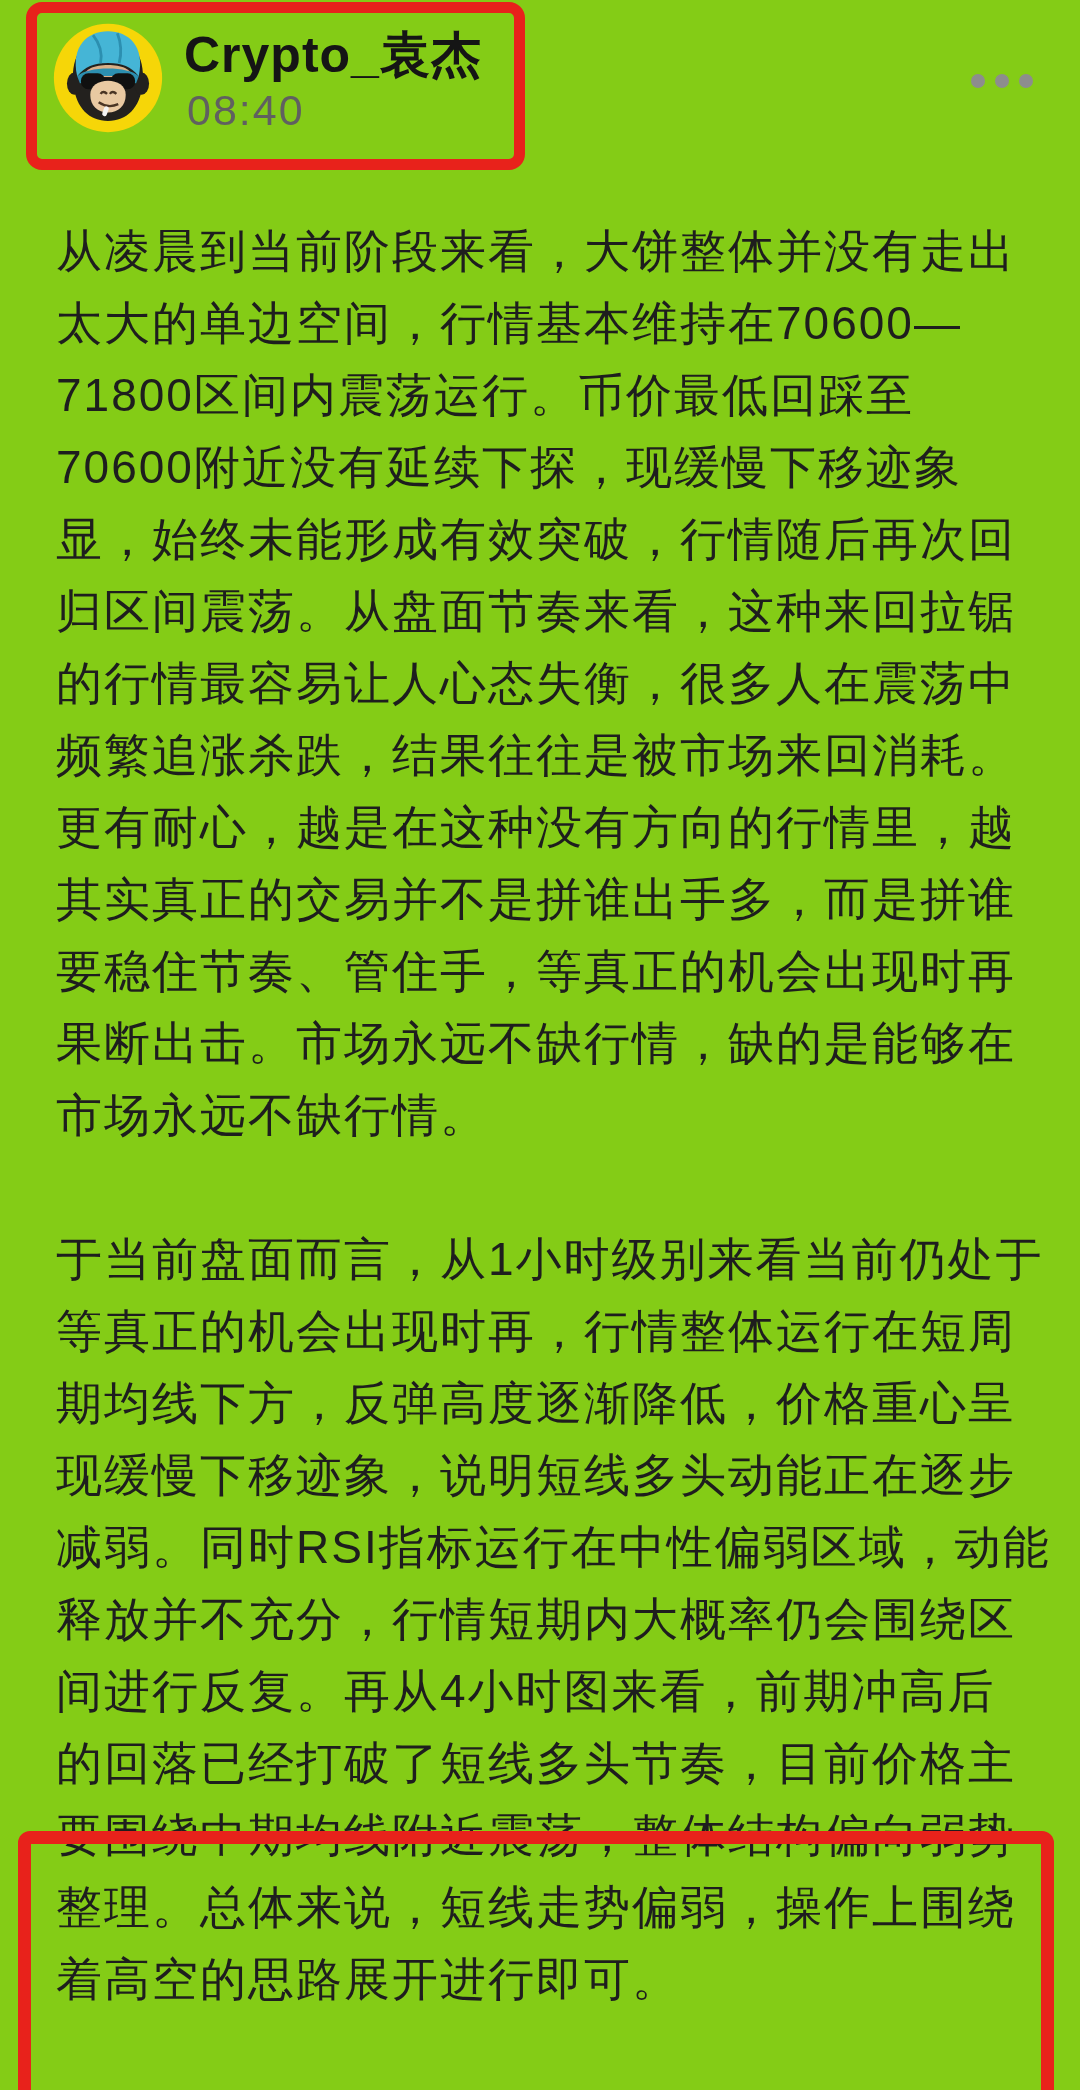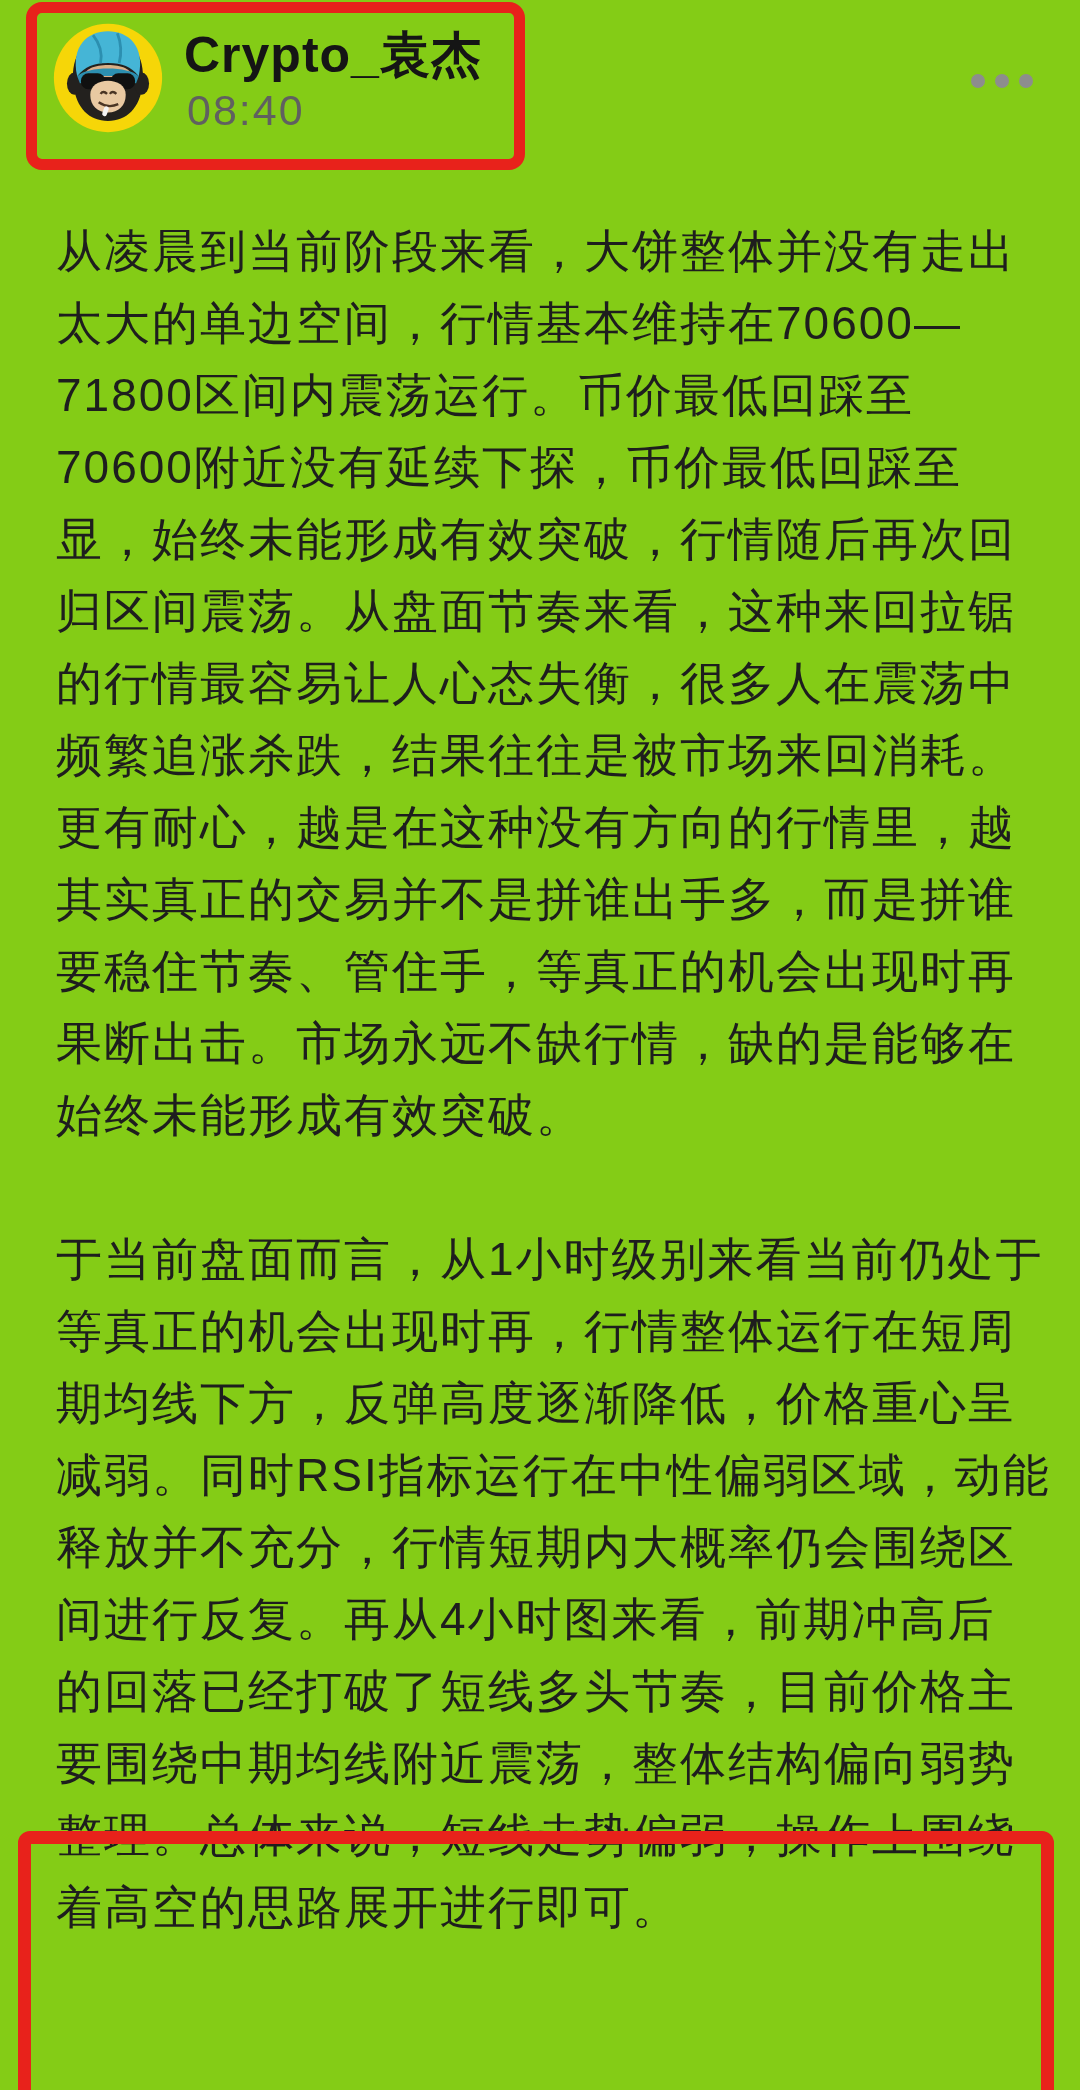--- a/index.html
+++ b/index.html
@@ -147,35 +147,36 @@
       <span class="dot"></span>
       <span class="dot"></span>
     </div>
   </div>
 
   <div class="post-body">
     <div class="paragraph">
       <div class="text-line">从凌晨到当前阶段来看，大饼整体并没有走出</div>
       <div class="text-line">太大的单边空间，行情基本维持在70600—</div>
       <div class="text-line">71800区间内震荡运行。币价最低回踩至</div>
-      <div class="text-line">70600附近没有延续下探，币价最低回踩至</div>
+      <div class="text-line">70600附近没有延续下探，现缓慢下移迹象</div>
       <div class="text-line">显，始终未能形成有效突破，行情随后再次回</div>
       <div class="text-line">归区间震荡。从盘面节奏来看，这种来回拉锯</div>
       <div class="text-line">的行情最容易让人心态失衡，很多人在震荡中</div>
       <div class="text-line">频繁追涨杀跌，结果往往是被市场来回消耗。</div>
       <div class="text-line">更有耐心，越是在这种没有方向的行情里，越</div>
       <div class="text-line">其实真正的交易并不是拼谁出手多，而是拼谁</div>
       <div class="text-line">要稳住节奏、管住手，等真正的机会出现时再</div>
       <div class="text-line">果断出击。市场永远不缺行情，缺的是能够在</div>
-      <div class="text-line">始终未能形成有效突破。</div>
+      <div class="text-line">市场永远不缺行情。</div>
     </div>
     <div class="paragraph">
       <div class="text-line">于当前盘面而言，从1小时级别来看当前仍处于</div>
       <div class="text-line">等真正的机会出现时再，行情整体运行在短周</div>
       <div class="text-line">期均线下方，反弹高度逐渐降低，价格重心呈</div>
+      <div class="text-line">现缓慢下移迹象，说明短线多头动能正在逐步</div>
       <div class="text-line">减弱。同时RSI指标运行在中性偏弱区域，动能</div>
       <div class="text-line">释放并不充分，行情短期内大概率仍会围绕区</div>
       <div class="text-line">间进行反复。再从4小时图来看，前期冲高后</div>
       <div class="text-line">的回落已经打破了短线多头节奏，目前价格主</div>
       <div class="text-line">要围绕中期均线附近震荡，整体结构偏向弱势</div>
       <div class="text-line">整理。总体来说，短线走势偏弱，操作上围绕</div>
       <div class="text-line">着高空的思路展开进行即可。</div>
     </div>
   </div>
 

